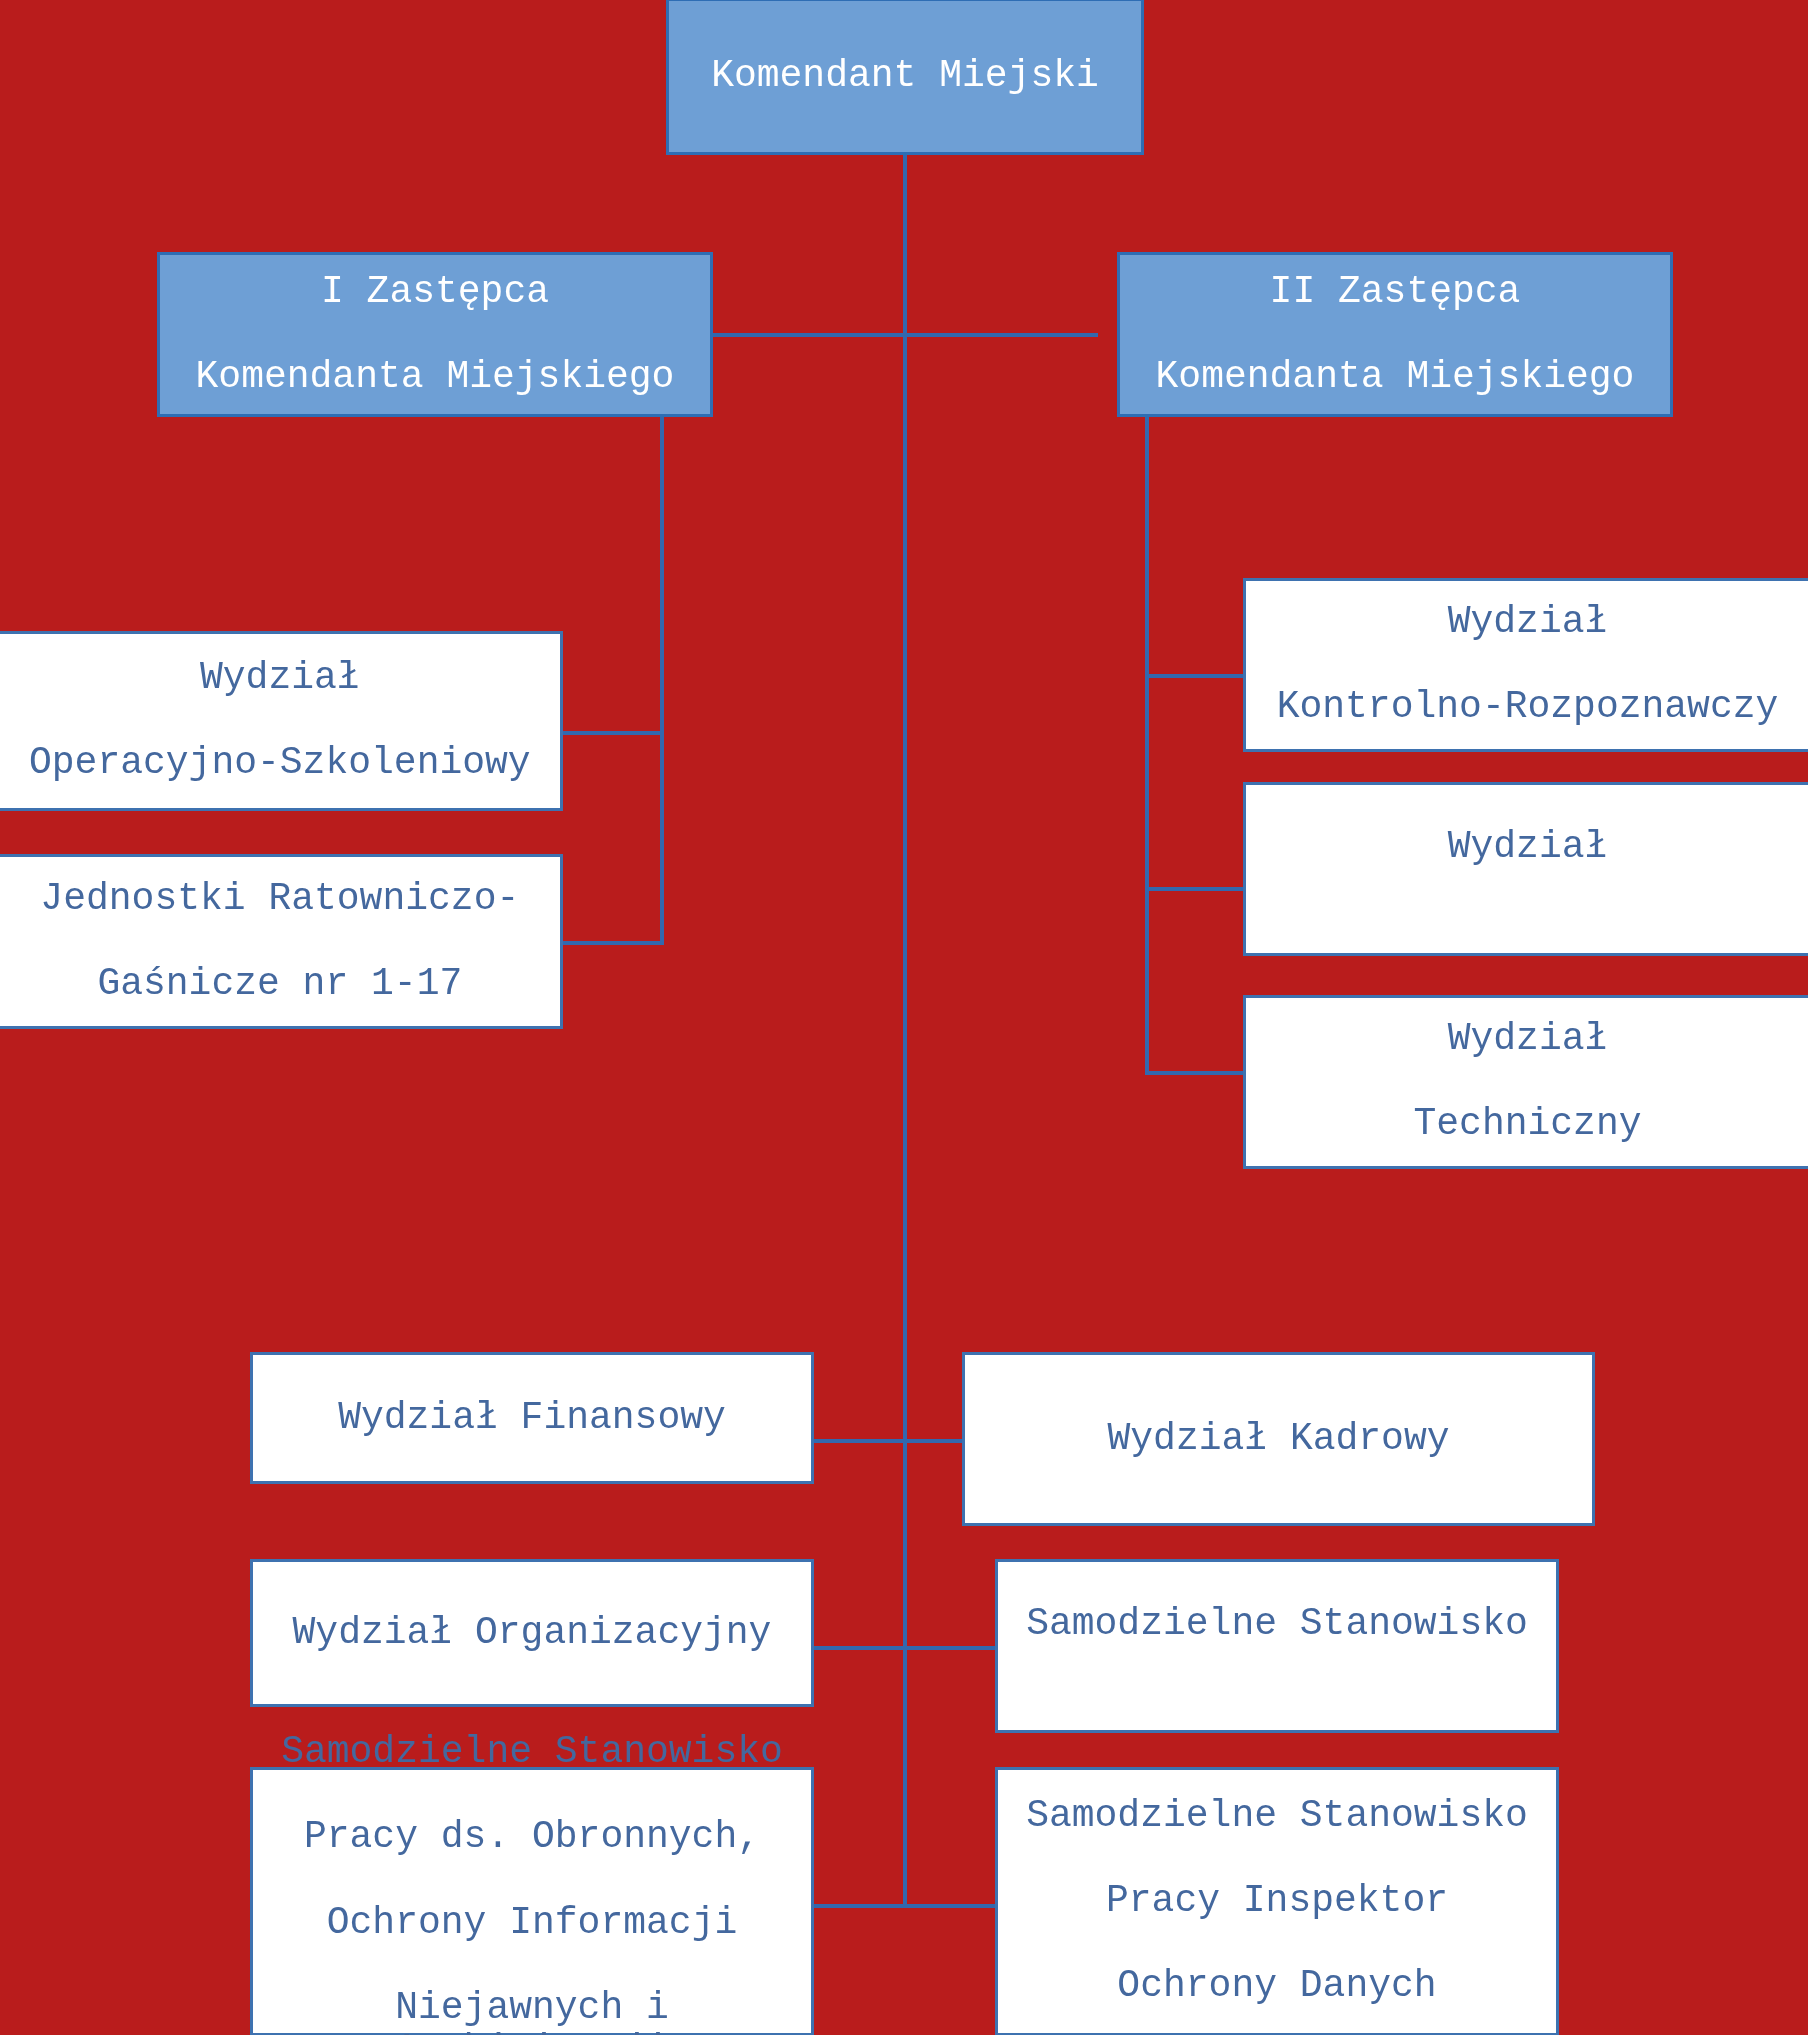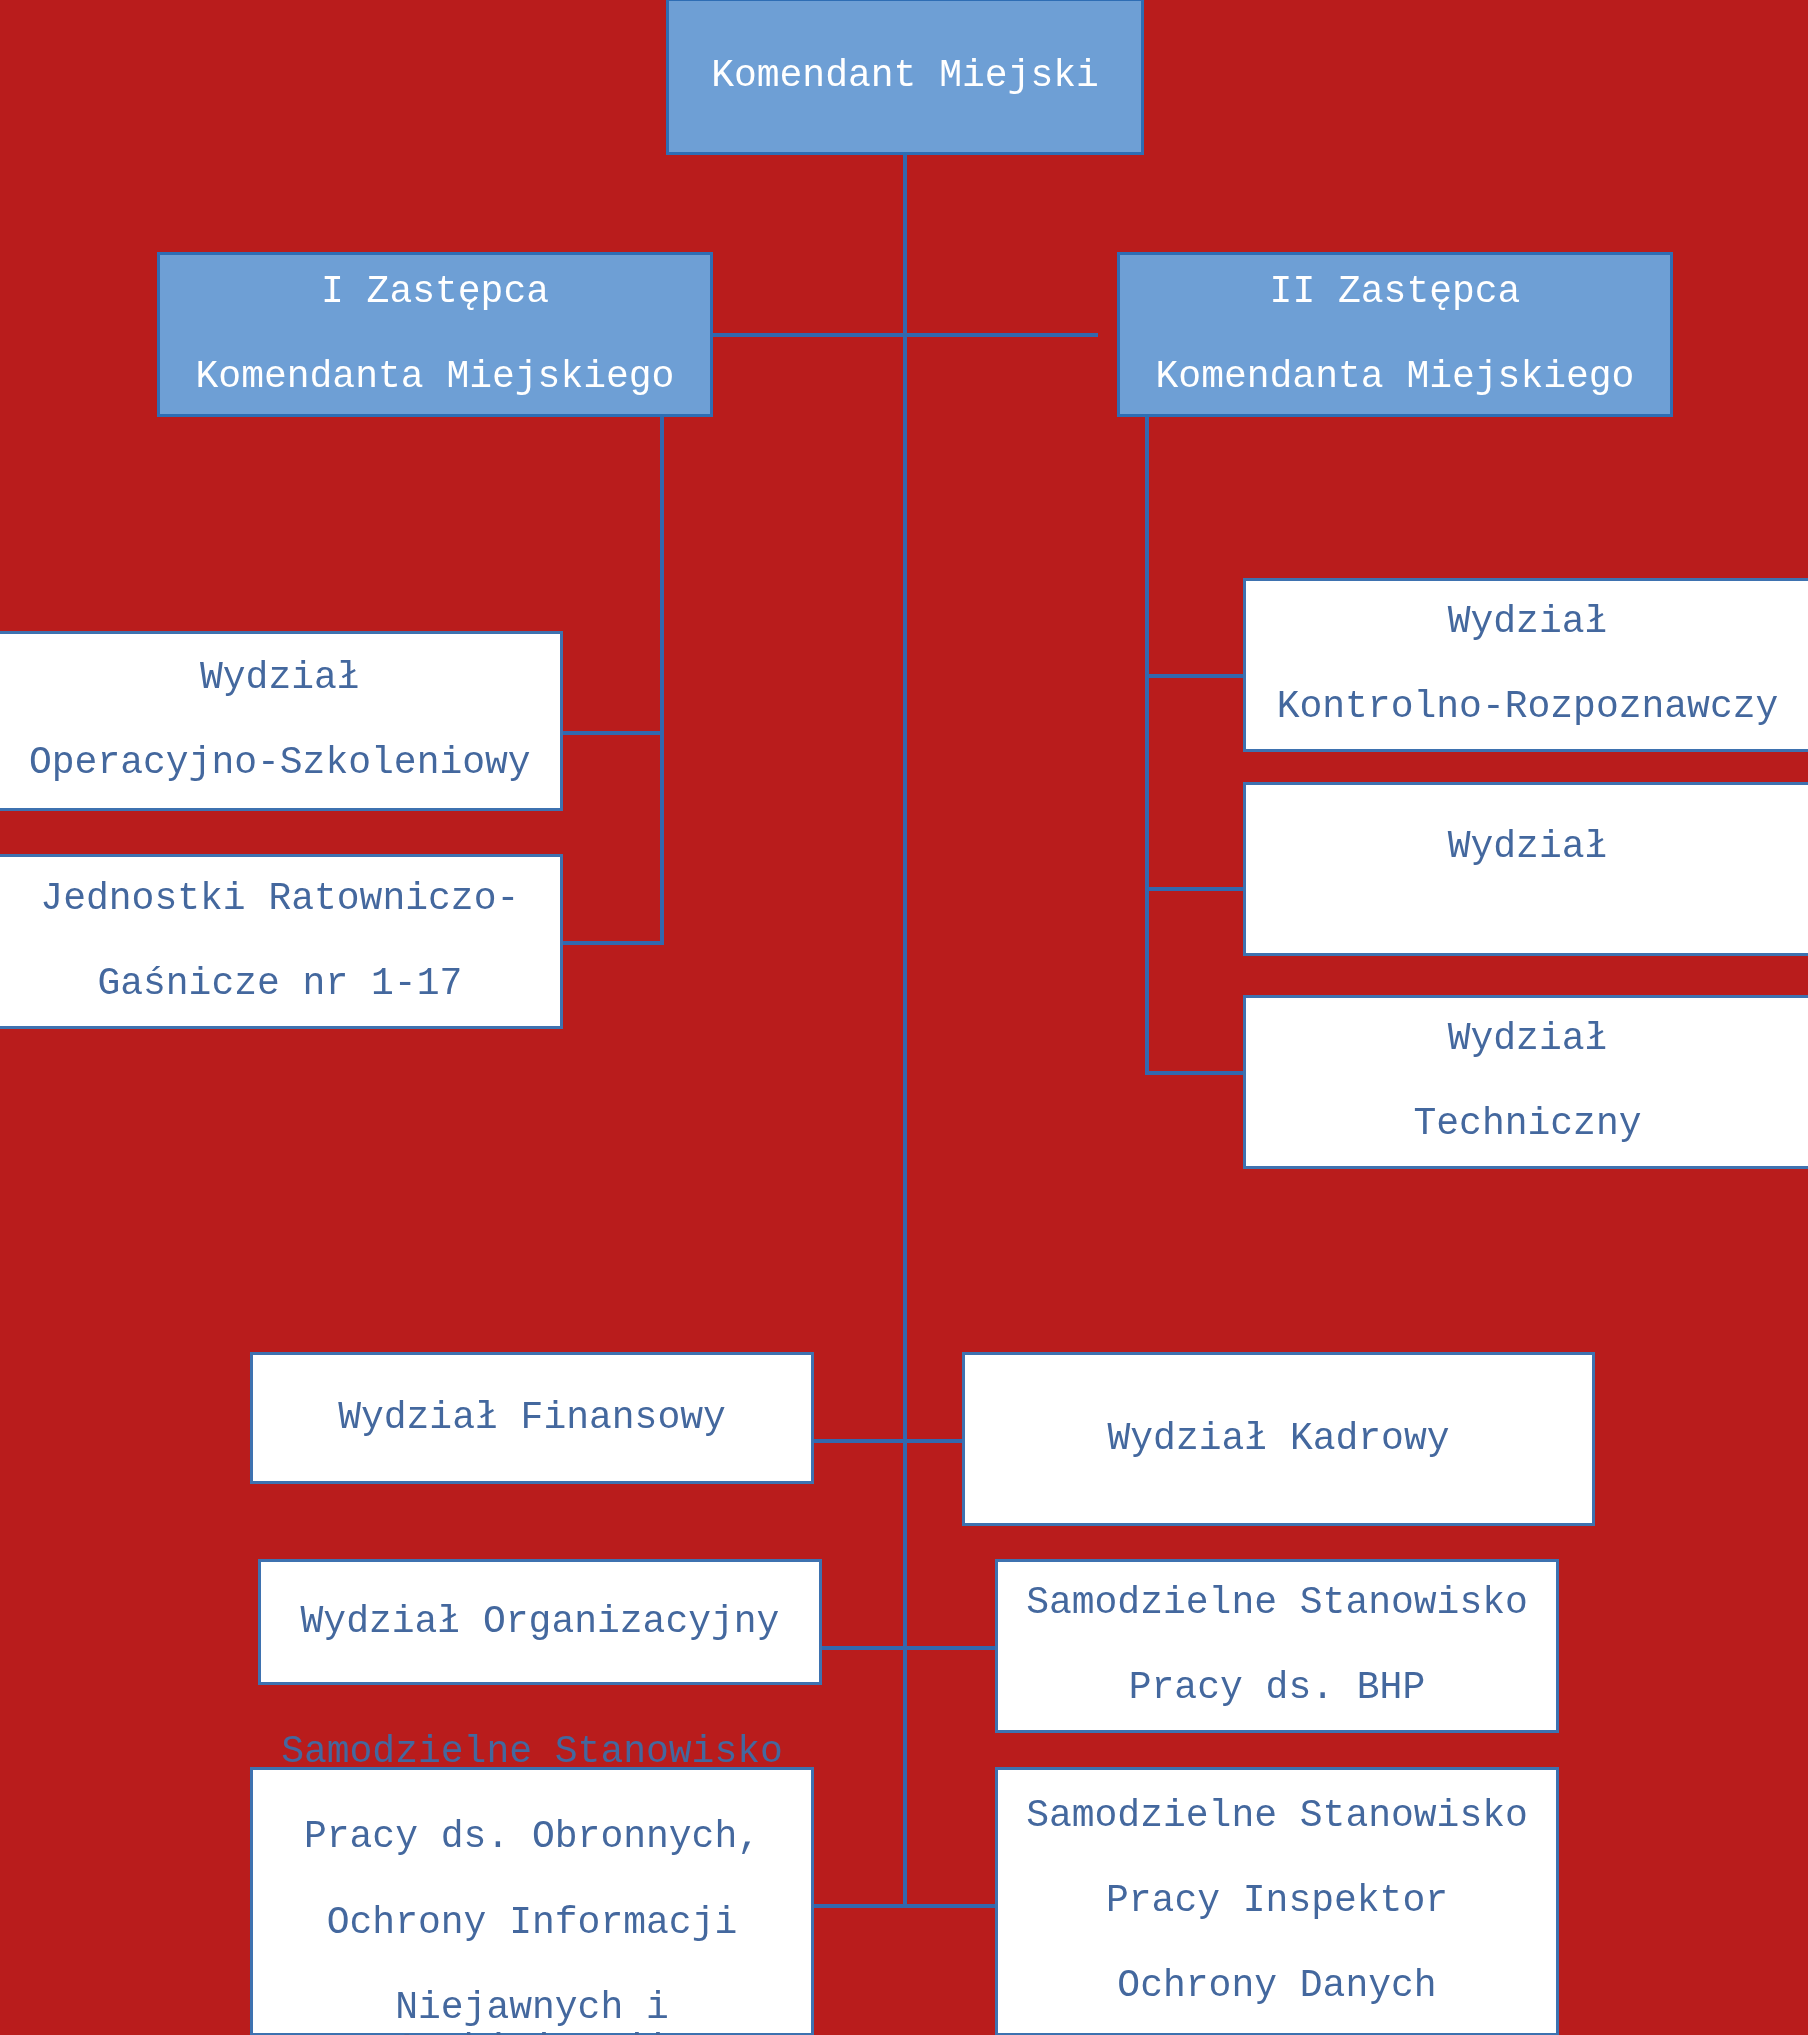--- a/index.html
+++ b/index.html
@@ -95,41 +95,40 @@
     <span>
       <span>Wydział</span><br>
       <span>Techniczny</span>
     </span>
   </div>
 
   <div class="node white" style="left:250px;top:1352px;width:564px;height:132px;">
     <span>Wydział Finansowy</span>
   </div>
 
-  <div class="node white" style="left:258px;top:1559px;width:564px;height:126px;">
+  <div class="node white" style="left:250px;top:1559px;width:564px;height:148px;">
     <span>Wydział Organizacyjny</span>
   </div>
 
   <div class="node white" style="left:250px;top:1767px;width:564px;height:269px;">
     <span>
       <span>Samodzielne Stanowisko</span><br>
       <span>Pracy ds. Obronnych,</span><br>
       <span>Ochrony Informacji</span><br>
       <span>Niejawnych i Archiwizacji</span>
     </span>
   </div>
 
   <div class="node white" style="left:962px;top:1352px;width:633px;height:174px;">
     <span>Wydział Kadrowy</span>
   </div>
 
   <div class="node white" style="left:995px;top:1559px;width:564px;height:174px;">
     <span>
       <span>Samodzielne Stanowisko</span><br>
-      <span>Pracy ds. BHP</span>
     </span>
   </div>
 
   <div class="node white" style="left:995px;top:1767px;width:564px;height:269px;">
     <span>
       <span>Samodzielne Stanowisko</span><br>
       <span>Pracy Inspektor</span><br>
       <span>Ochrony Danych</span>
     </span>
   </div>

